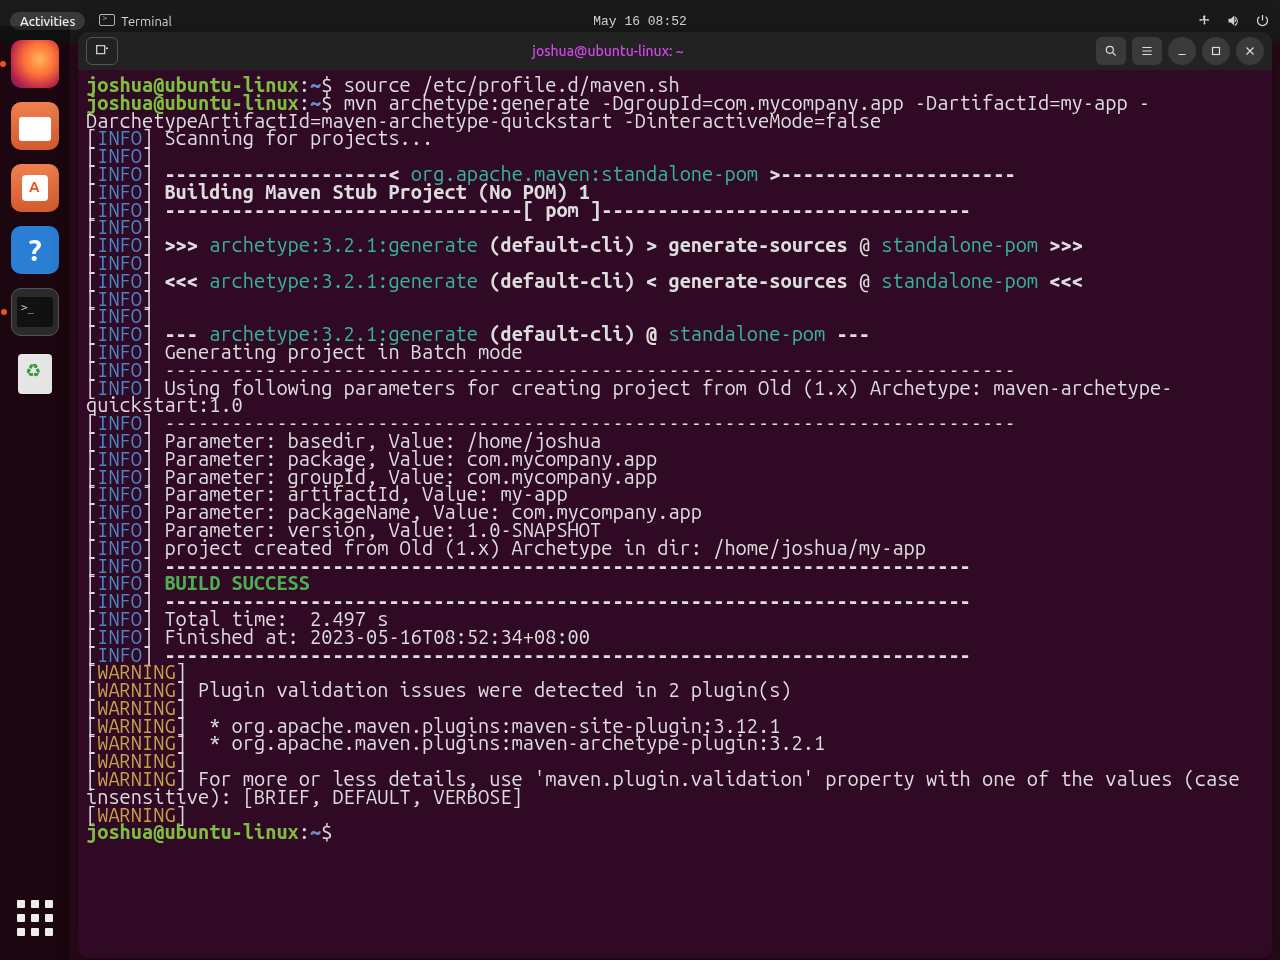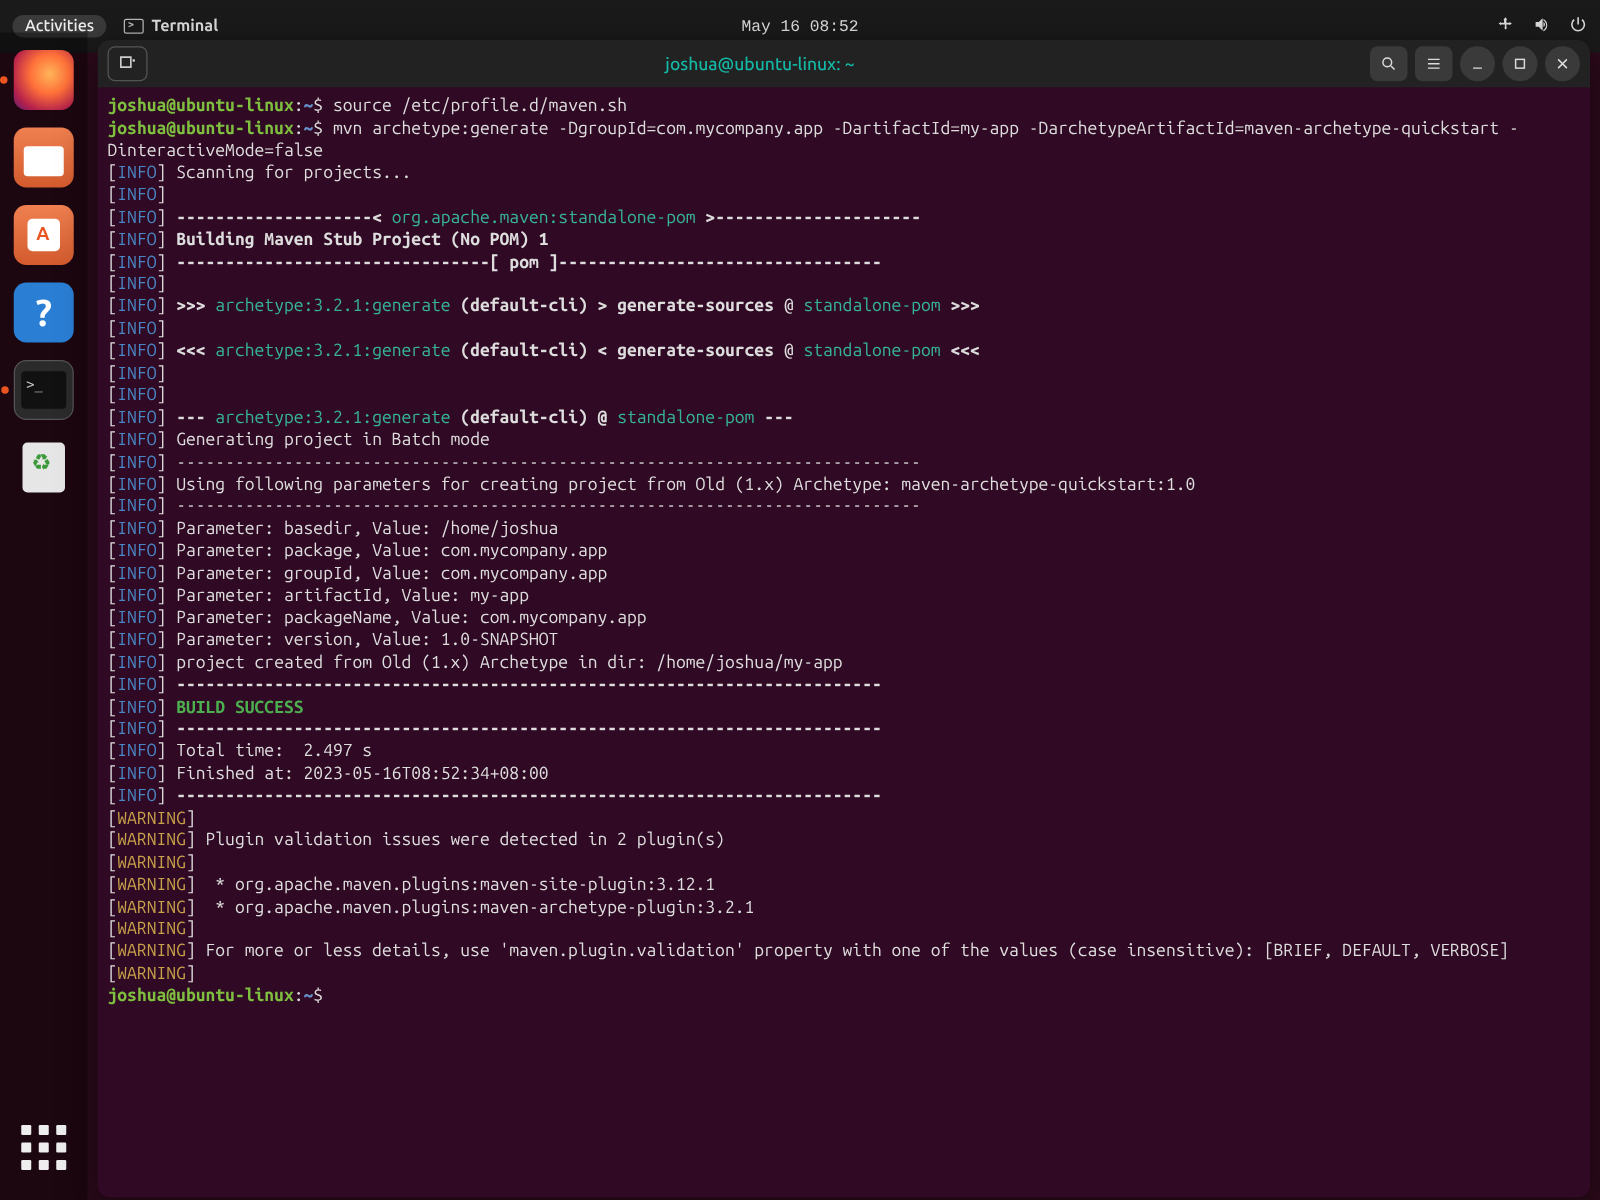--- a/index.html
+++ b/index.html
@@ -7,21 +7,21 @@
   
   .topbar {
     height: 42px; background: #1a1a1a; color: #ddd;
     display: flex; align-items: center; font-size: 13px;
     padding: 0 10px; position: relative;
   }
   .topbar .activites-pill {
     background: #3a3a3a; border-radius: 12px; padding: 2px 10px;
     font-weight: 500; color: #eee;
   }
-  .topbar .app-indicator { display:flex; align-items:center; gap:6px; margin-left:14px;font-weight:bold;}
+  .topbar .app-indicator { display:flex; gap:6px; margin-left:14px;}
   .topbar .app-indicator .term-mini {
     width:16px;height:12px;border:1px solid #bbb;border-radius:2px;position:relative;
   }
   .topbar .app-indicator .term-mini::after{content:">";position:absolute;left:2px;top:-2px;font-size:9px;color:#bbb;}
   .topbar .center {
     position:absolute; left:50%; transform:translateX(-50%);
     font-weight:400;
     font-family:Liberation Mono, monospace;
   }
   .topbar .right { margin-left:auto; display:flex; gap:14px; align-items:center;}
@@ -59,38 +59,38 @@
   .dock .grid-apps{width:40px;height:40px;display:grid;grid-template-columns:repeat(3,8px);grid-template-rows:repeat(3,8px);gap:6px;align-content:center;justify-content:center;margin-bottom:22px;cursor:pointer;}
   .dock .grid-apps span{width:8px;height:8px;background:#eee;border-radius:1px;}
   
   .termwin{
     position:absolute; left:78px; top:32px; right:8px; bottom:2px;
     background:#2b0a1c; border-radius:10px; overflow:hidden;
     box-shadow:0 8px 30px rgba(0,0,0,0.5);
     display:flex;flex-direction:column;
   }
   .termwin .titlebar{
-    height:38px;background:#222;display:flex;align-items:center;color:#14b8a6;
+    height:38px;background:#222;display:flex;align-items:center;color:#d946ef;
     padding:0 8px;font-size:14px;
   }
   .titlebar .newtab{
     width:32px;height:28px;border:1px solid #555;border-radius:6px;
     display:flex;align-items:center;justify-content:center;margin-right:8px;
   }
   .titlebar .newtab svg{width:16px;height:16px;fill:#ddd;}
   .titlebar .title{flex:1;text-align:center;font-weight:500;}
   .titlebar .wbtn{
     width:30px;height:28px;border-radius:6px;background:#3a3a3a;margin-left:6px;
     display:flex;align-items:center;justify-content:center;color:#ddd;
   }
   .titlebar .wbtn.round{border-radius:50%;width:28px;height:28px;}
   .titlebar .wbtn svg{width:14px;height:14px;fill:none;stroke:#ddd;stroke-width:2;}
   .term-body{
     flex:1;padding:6px 8px;font-family:"Ubuntu Mono","DejaVu Sans Mono",monospace;
-    font-size:14px; line-height:17.8px; color:#ddd; white-space:pre-wrap; overflow-wrap:break-word;
+    font-size:20px; line-height:17.8px; color:#ddd; white-space:pre-wrap; overflow-wrap:break-word;
     background:#300a24;
   }
   .c-prompt{color:#7fbf3f;font-weight:700;}
   .c-path{color:#6891c9;font-weight:700;}
   .c-cmd{color:#ddd;}
   .c-info{color:#4a86c5;}
   .c-warn{color:#c8a24a;}
   .c-green{color:#4caf50;font-weight:700;}
   .c-teal{color:#36b39a;}
   .c-bold{font-weight:700;}

